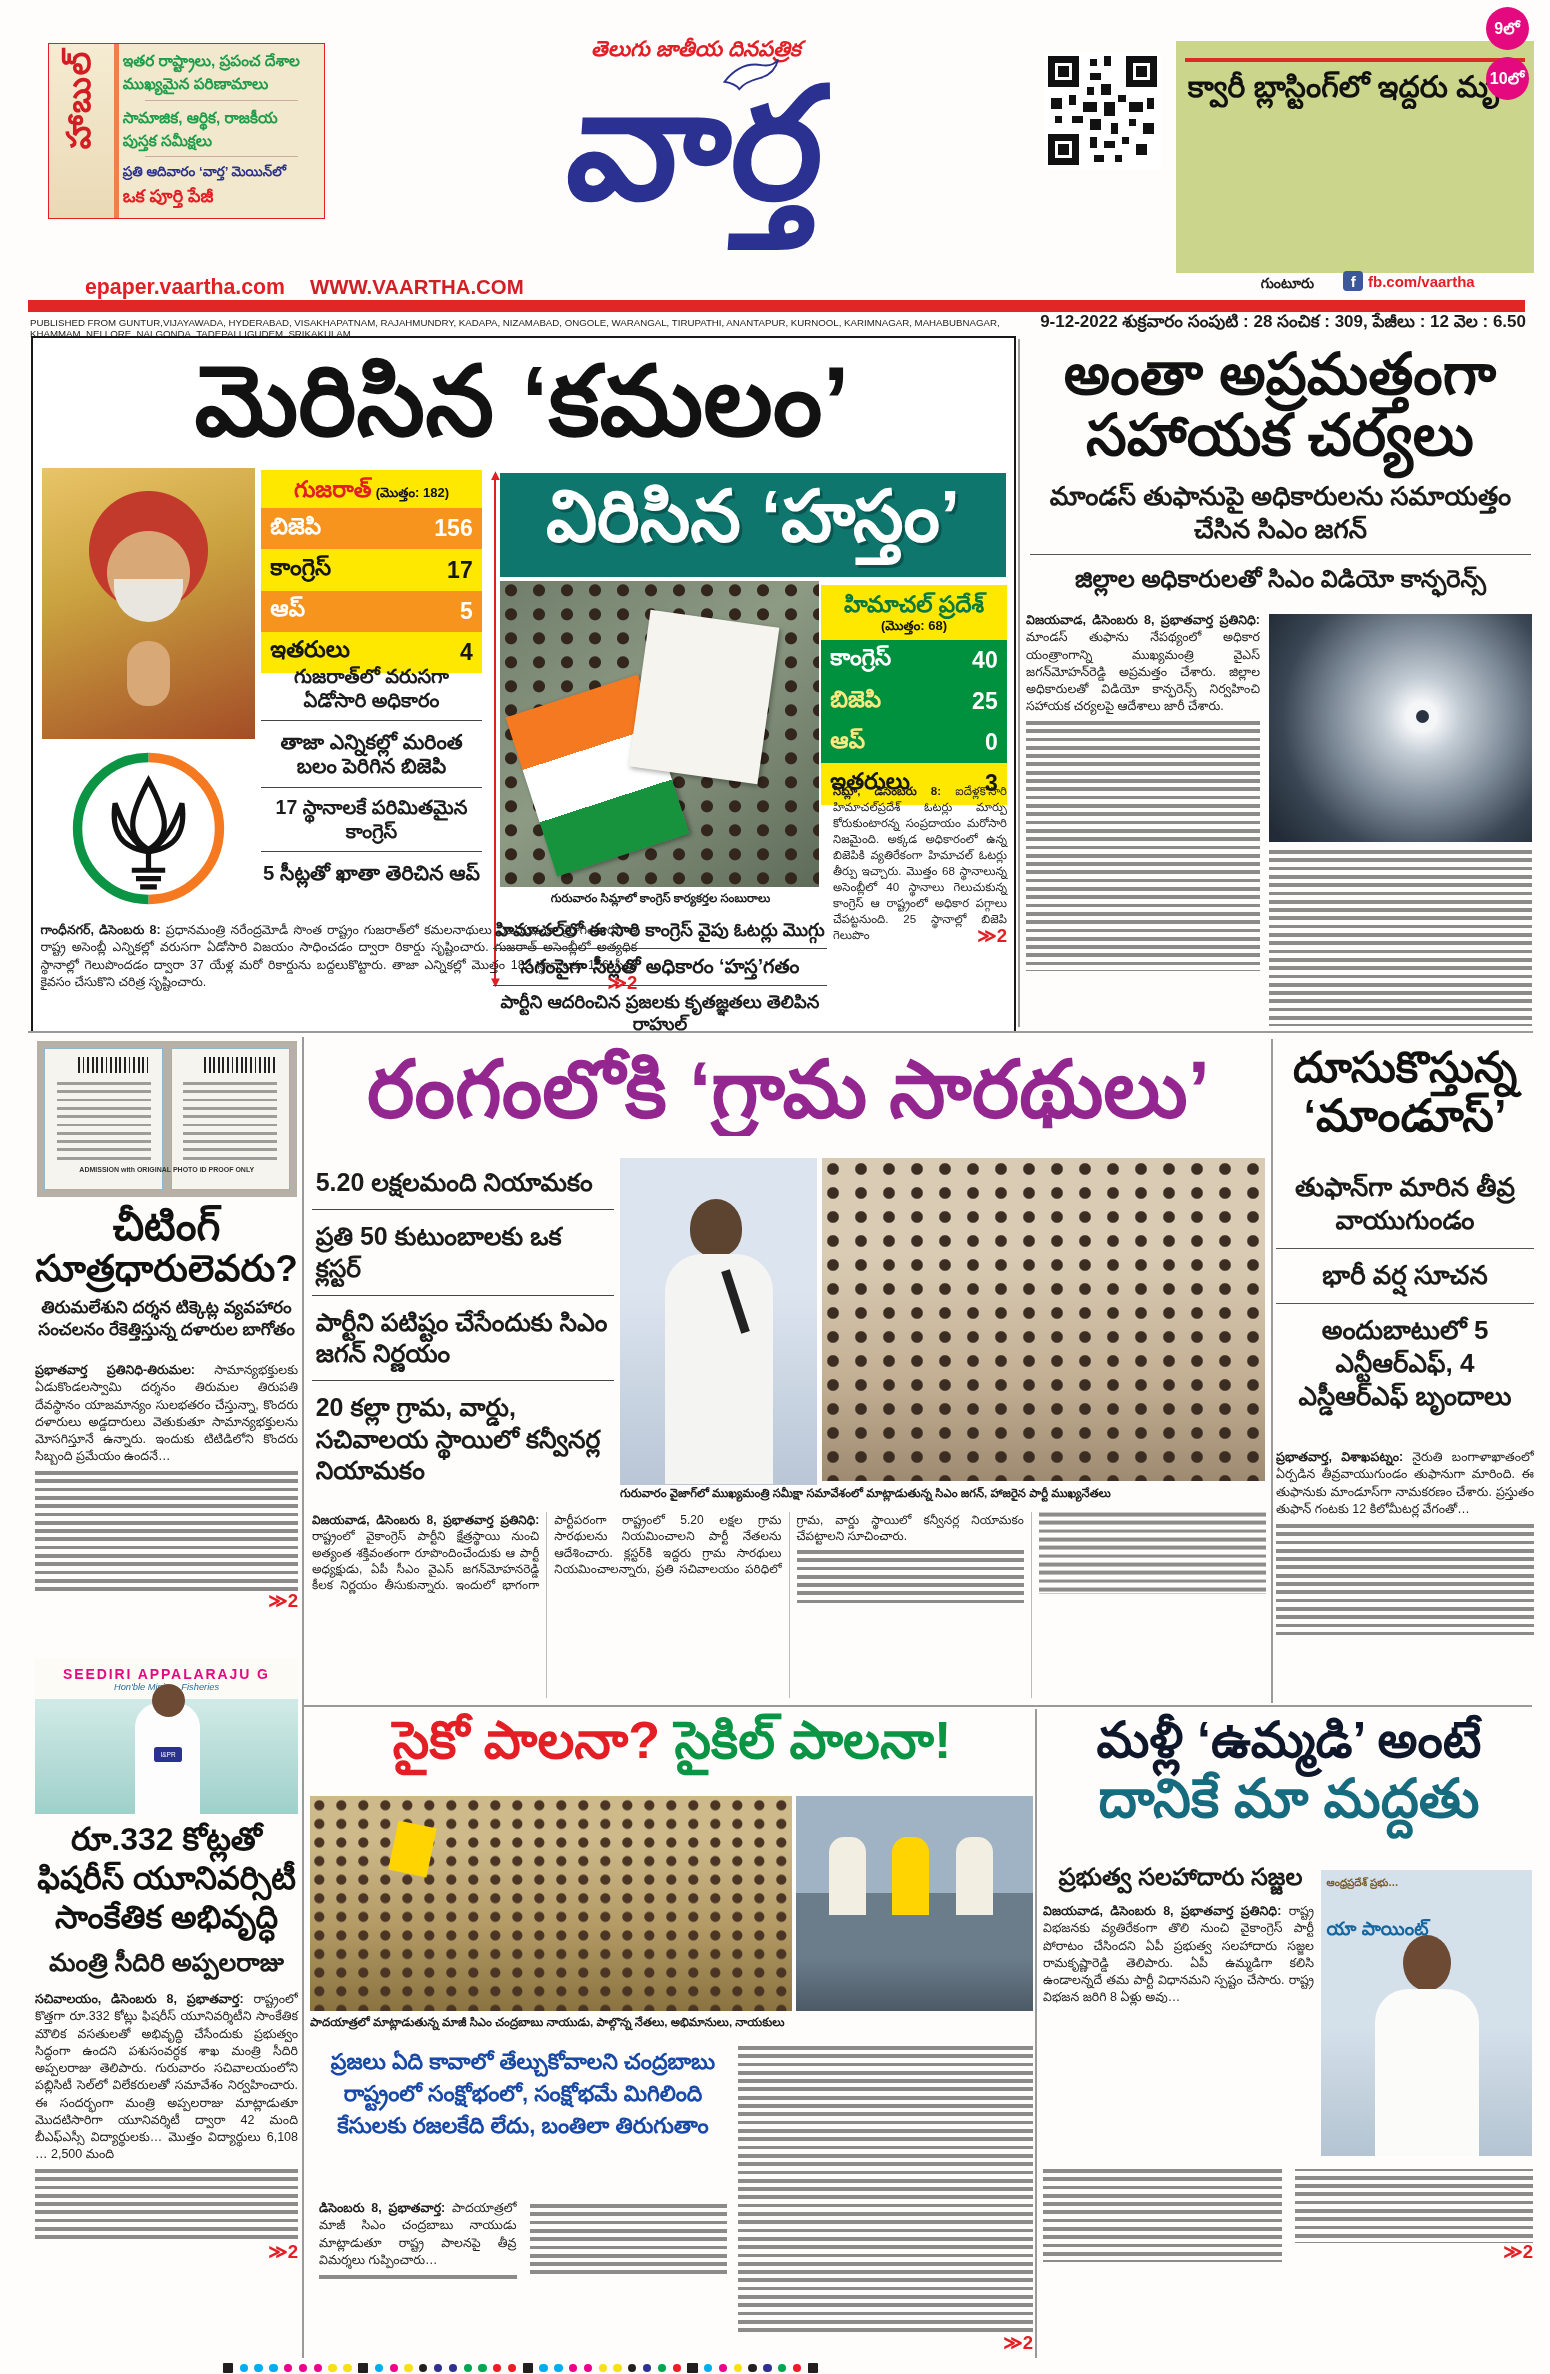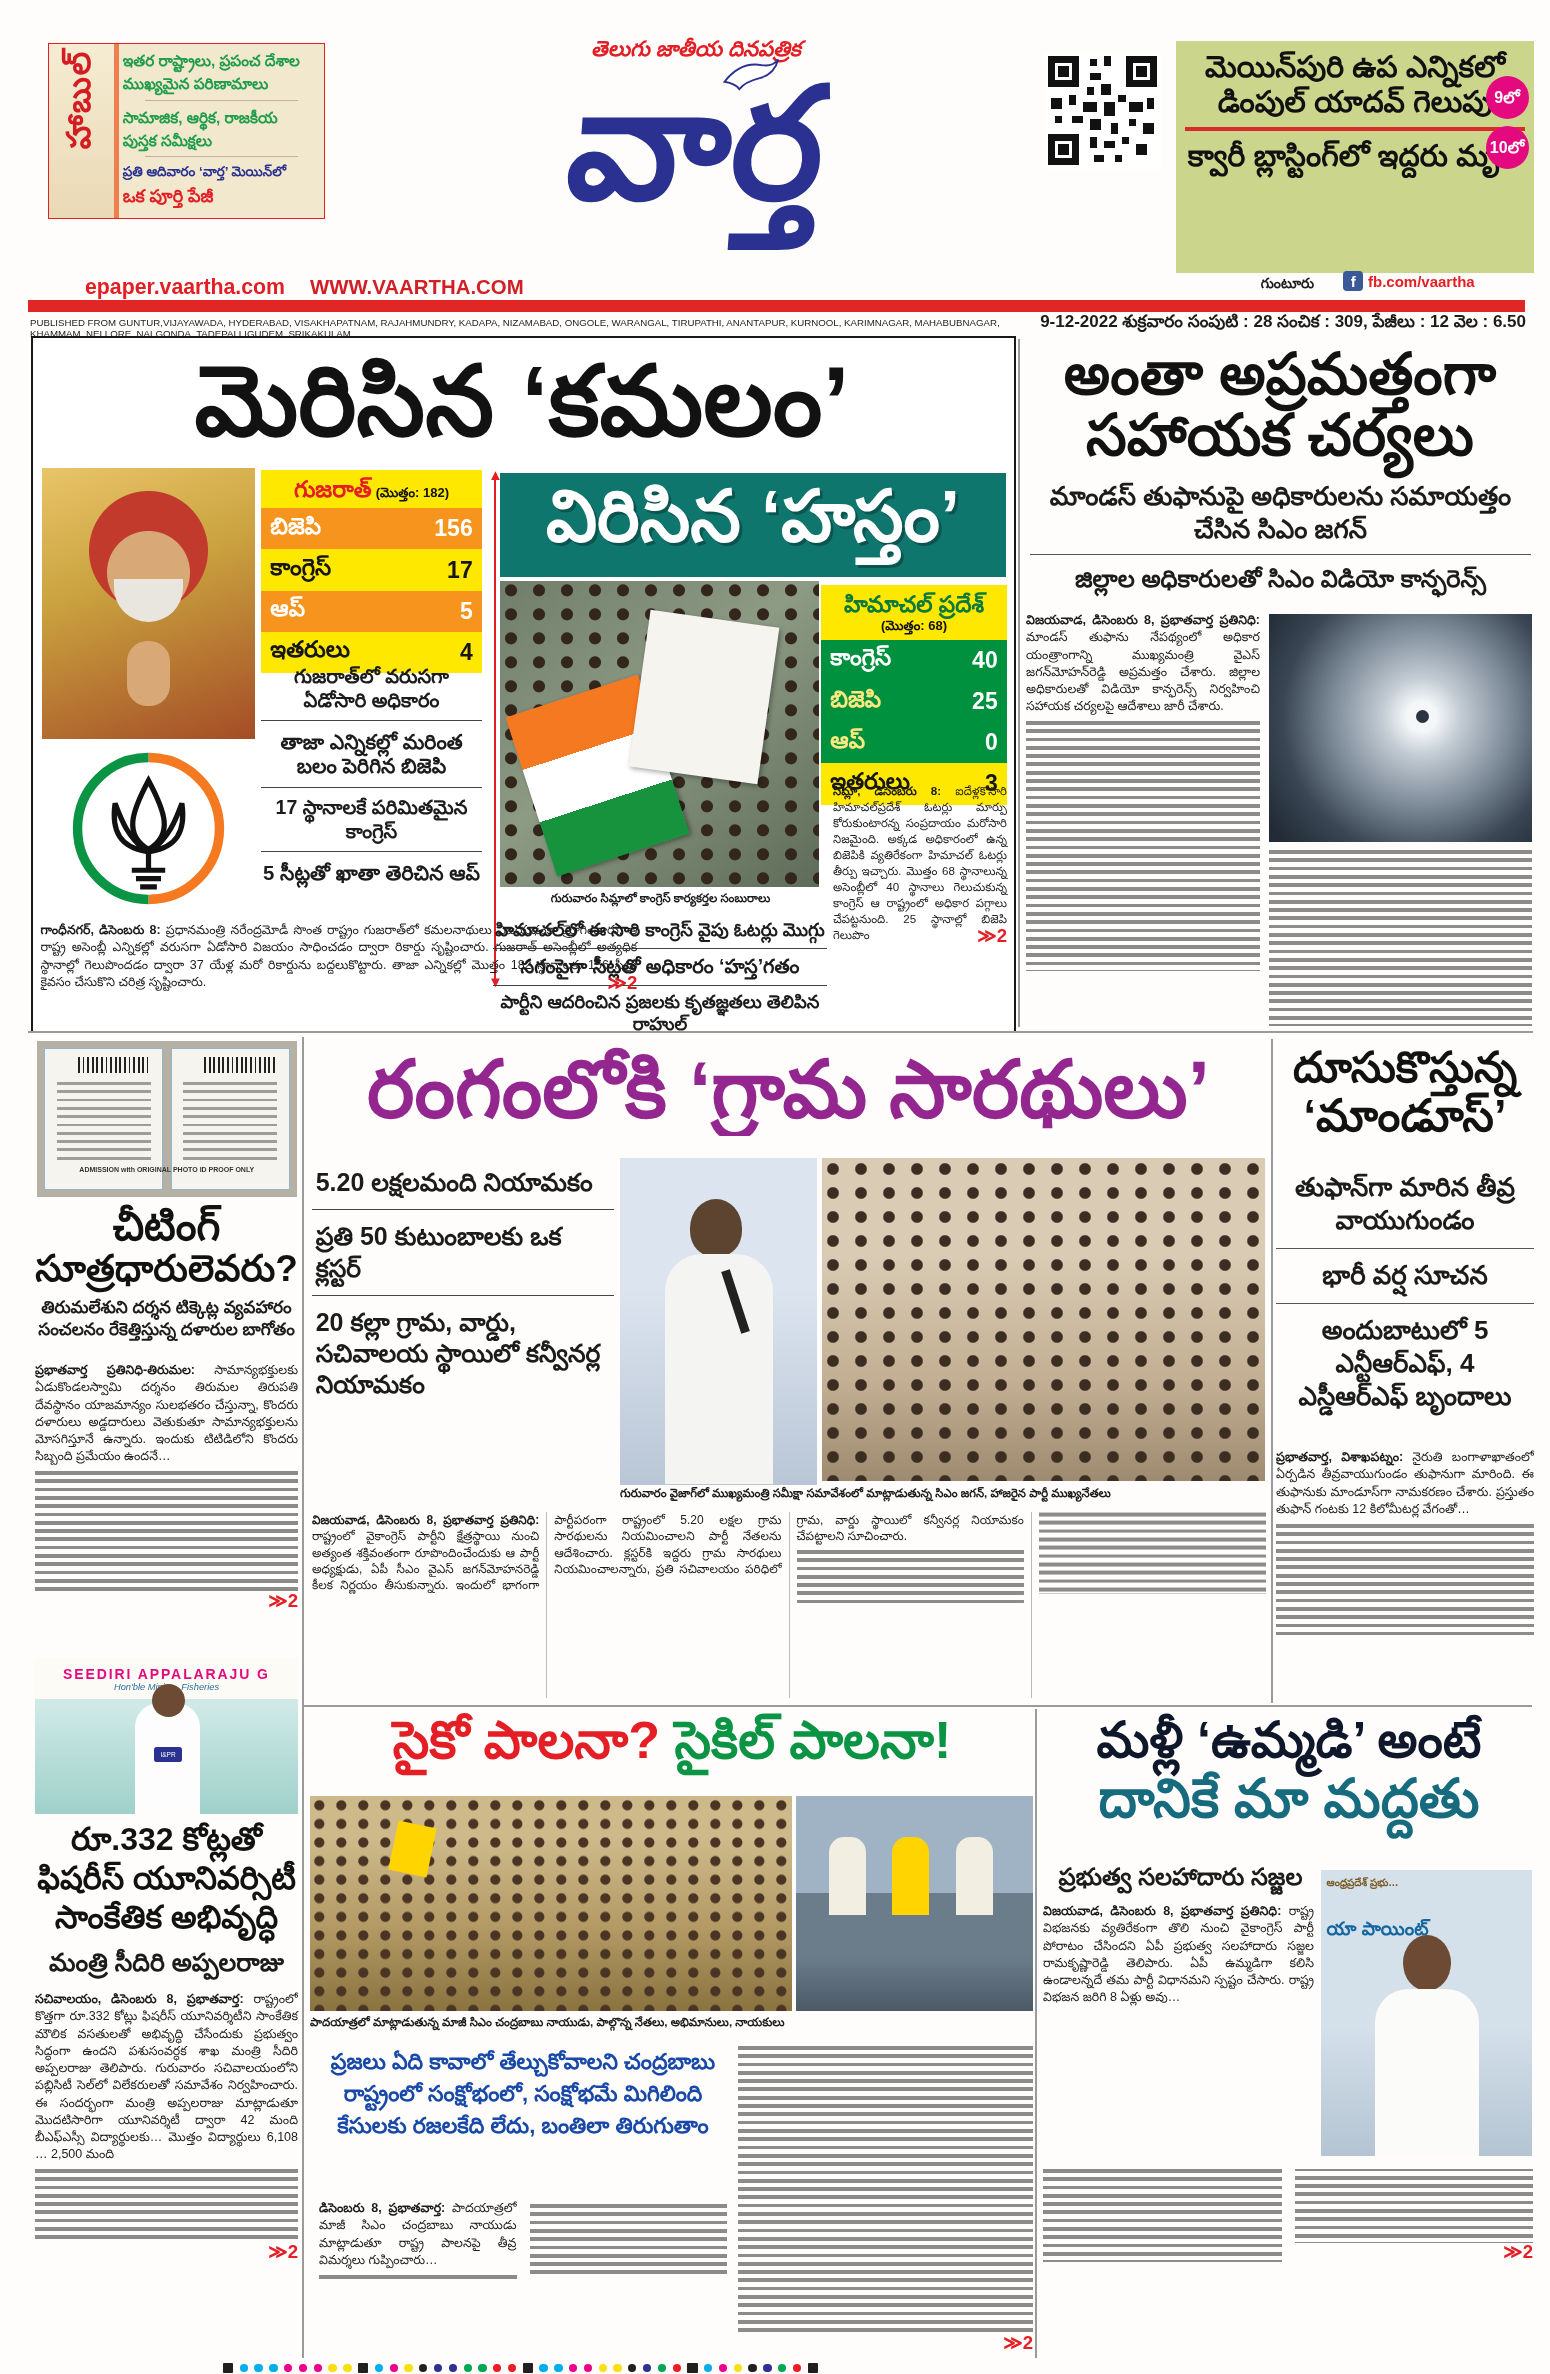--- a/index.html
+++ b/index.html
@@ -256,21 +256,20 @@
       </g>
     <g fill="#111">
         <rect x="4" y="4" width="3" height="3"></rect>
         <rect x="26" y="4" width="3" height="3"></rect>
         <rect x="4" y="26" width="3" height="3"></rect>
       </g>
   </svg>
 
   <div class="abs" id="top-right-box">
     <div class="tr-story">
-      <span>మెయిన్‌పురి ఉప ఎన్నికలో డింపుల్ యాదవ్ గెలుపు</span>
       <span class="badge" style="right:-1.9px;bottom:0;">9లో</span>
     </div>
     <div id="tr-div"></div>
     <div class="tr-story">
       <span>క్వారీ బ్లాస్టింగ్‌లో ఇద్దరు మృతి</span>
       <span class="badge" style="right:-1.9px;bottom:3.7px;">10లో</span>
     </div>
   </div>
   <div class="abs" id="guntur">గుంటూరు</div>
   <div class="abs" id="fb-line">
@@ -455,20 +454,21 @@
     <span class="dl">సచివాలయం, డిసెంబరు 8, ప్రభాతవార్త:</span>
     <span>రాష్ట్రంలో కొత్తగా రూ.332 కోట్లు ఫిషరీస్ యూనివర్శిటీని సాంకేతిక మౌలిక వసతులతో అభివృద్ధి చేసేందుకు ప్రభుత్వం సిద్ధంగా ఉందని పశుసంవర్ధక శాఖ మంత్రి సీదిరి అప్పలరాజు తెలిపారు. గురువారం సచివాలయంలోని పబ్లిసిటీ సెల్‌లో విలేకరులతో సమావేశం నిర్వహించారు. ఈ సందర్భంగా మంత్రి అప్పలరాజు మాట్లాడుతూ మొదటిసారిగా యూనివర్శిటీ ద్వారా 42 మంది బీఎఫ్ఎస్సీ విద్యార్థులకు… మొత్తం విద్యార్థులు 6,108 … 2,500 మంది</span>
     <div class="mt" style="height:74px;margin-top:5.6px;"></div>
     <span class="more">≫2</span>
   </div>
 
   <div class="abs" id="grama-h">రంగంలోకి ‘గ్రామ సారథులు’</div>
   <div class="abs" id="grama-bullets">
     <div class="gb b">5.20 లక్షలమంది నియామకం</div>
     <div class="gb n">ప్రతి 50 కుటుంబాలకు ఒక క్లస్టర్</div>
+    <div class="gb b">పార్టీని పటిష్టం చేసేందుకు సిఎం జగన్ నిర్ణయం</div>
     <div class="gb n">20 కల్లా గ్రామ, వార్డు, సచివాలయ స్థాయిలో కన్వీనర్ల నియామకం</div>
   </div>
   <div class="abs" id="jagan-photo">
     <span class="head"></span>
       <span class="body"></span>
       <span class="mic"></span>
   </div>
   <div class="abs" id="meeting-photo"></div>
   <div class="abs" id="meeting-caption">గురువారం వైజాగ్‌లో ముఖ్యమంత్రి సమీక్షా సమావేశంలో మాట్లాడుతున్న సిఎం జగన్, హాజరైన పార్టీ ముఖ్యనేతలు</div>
   <div class="abs" id="grama-body">

